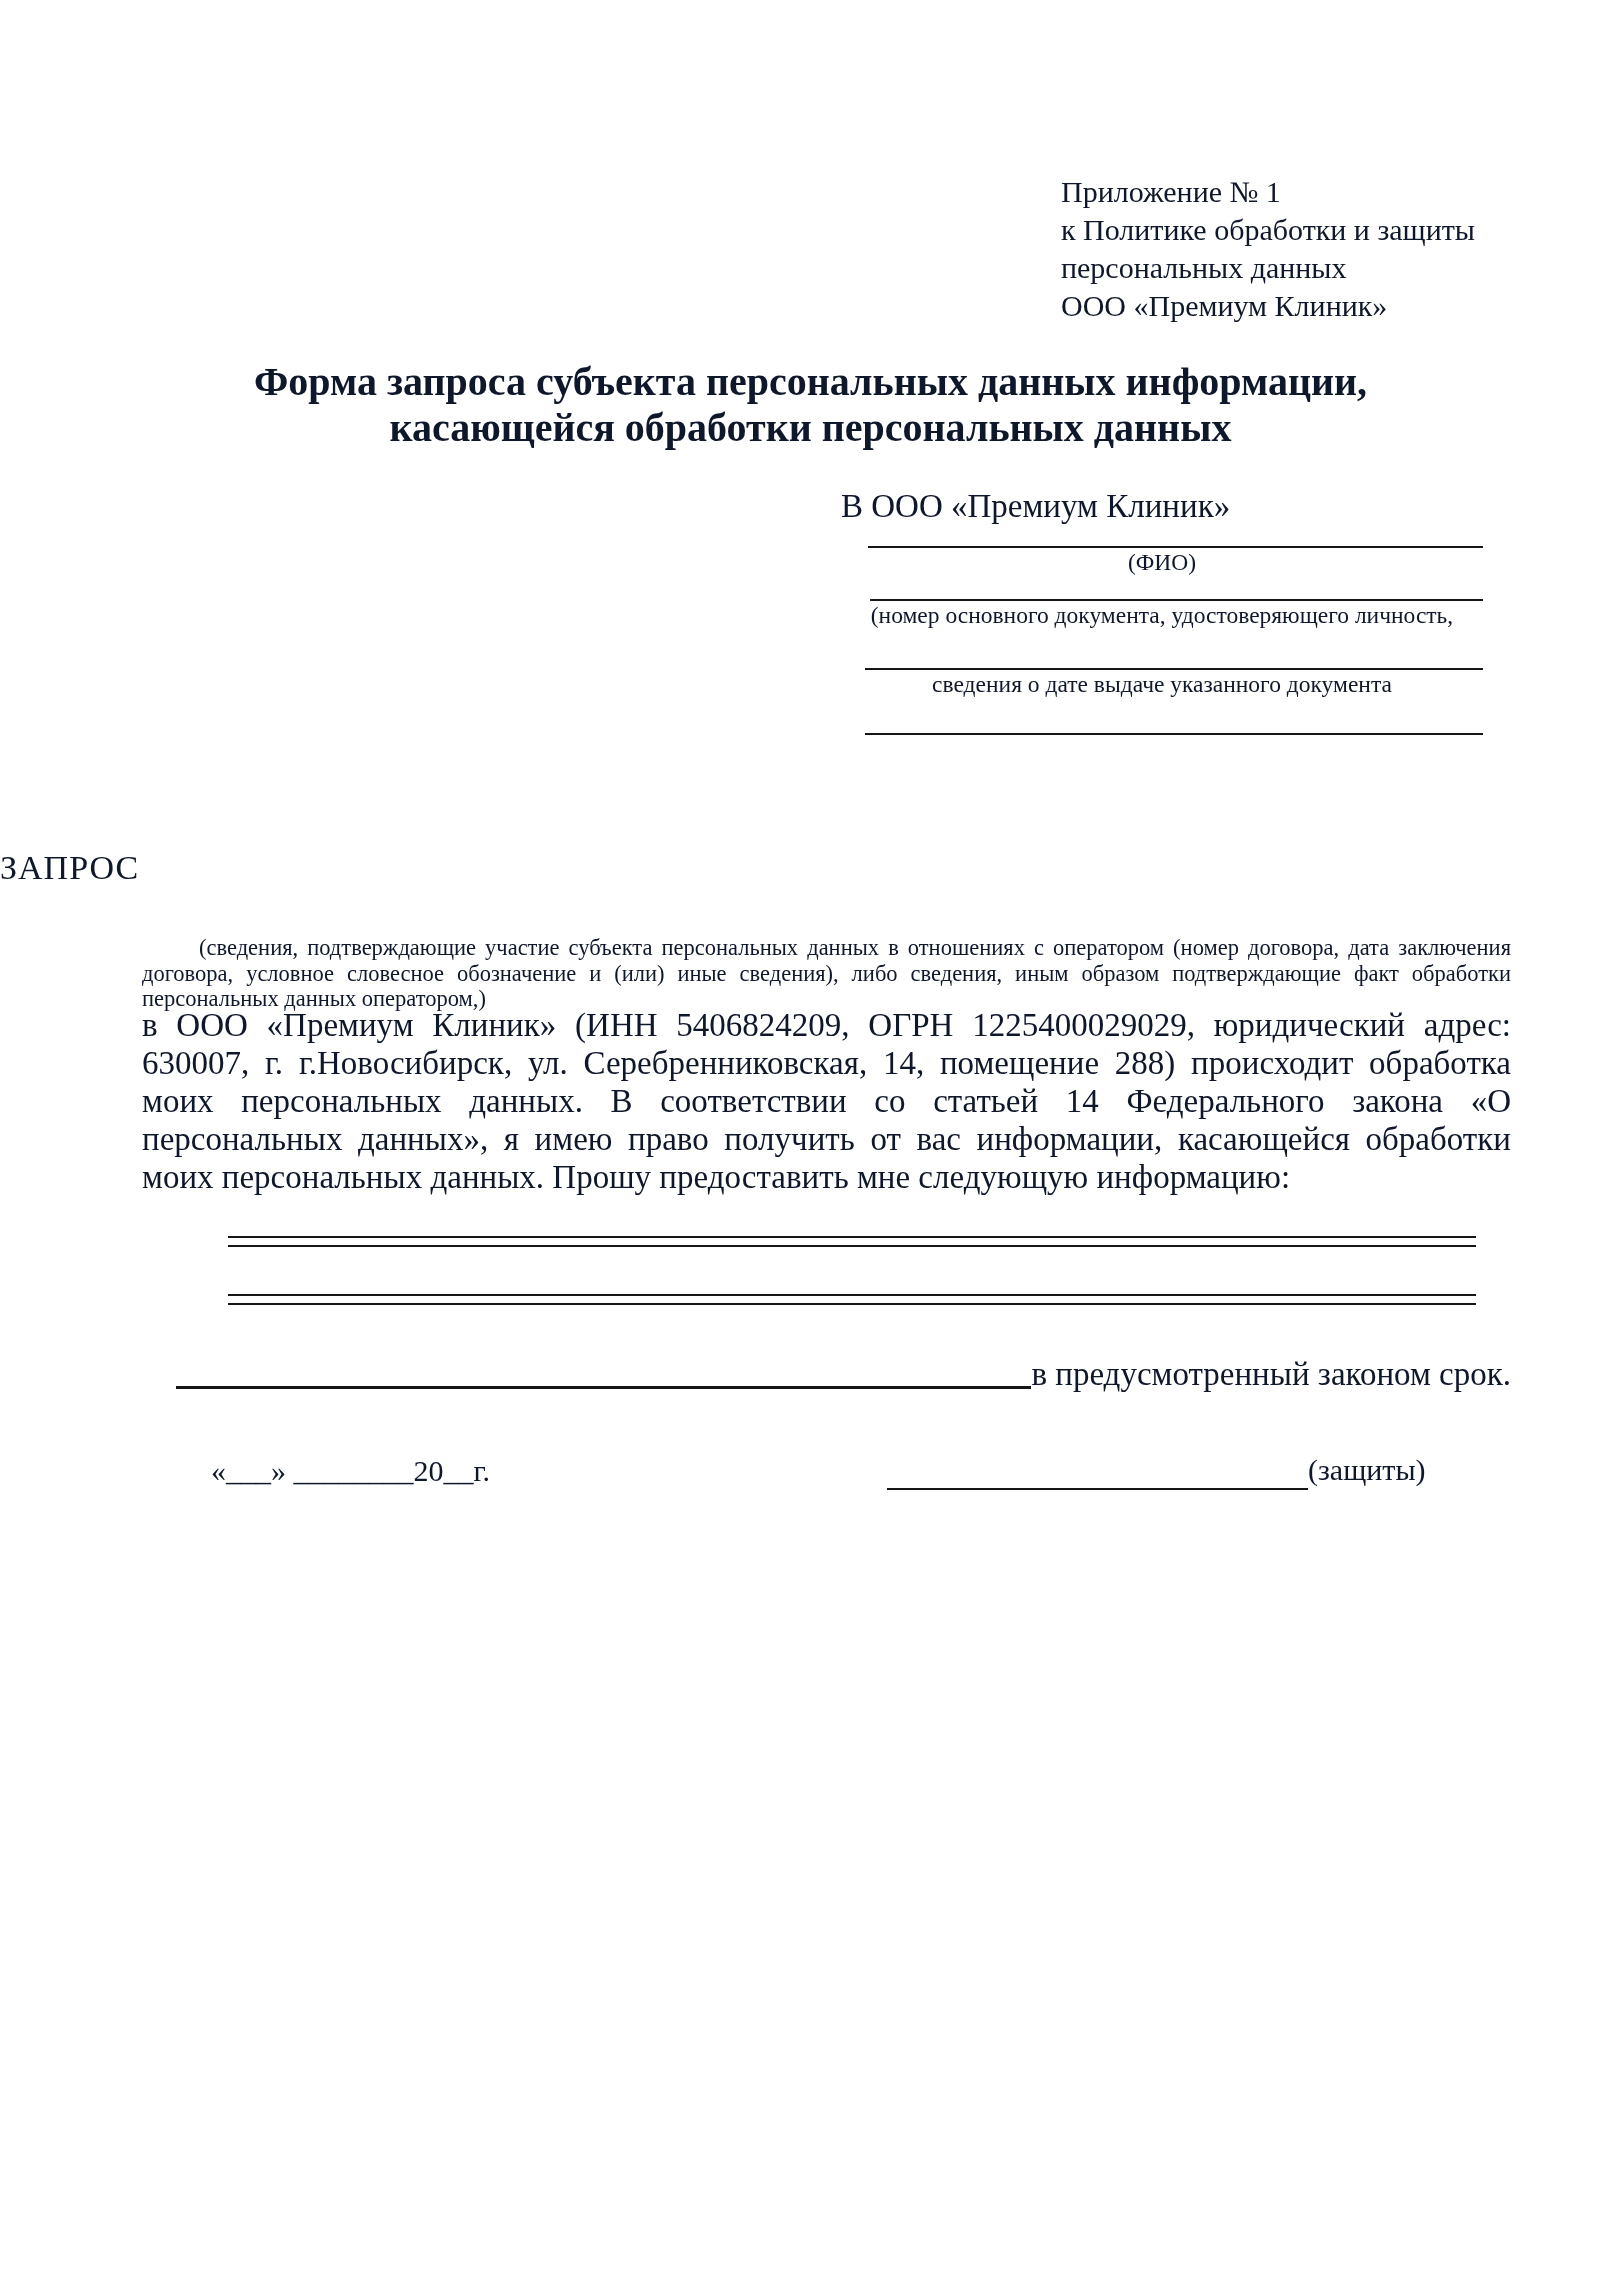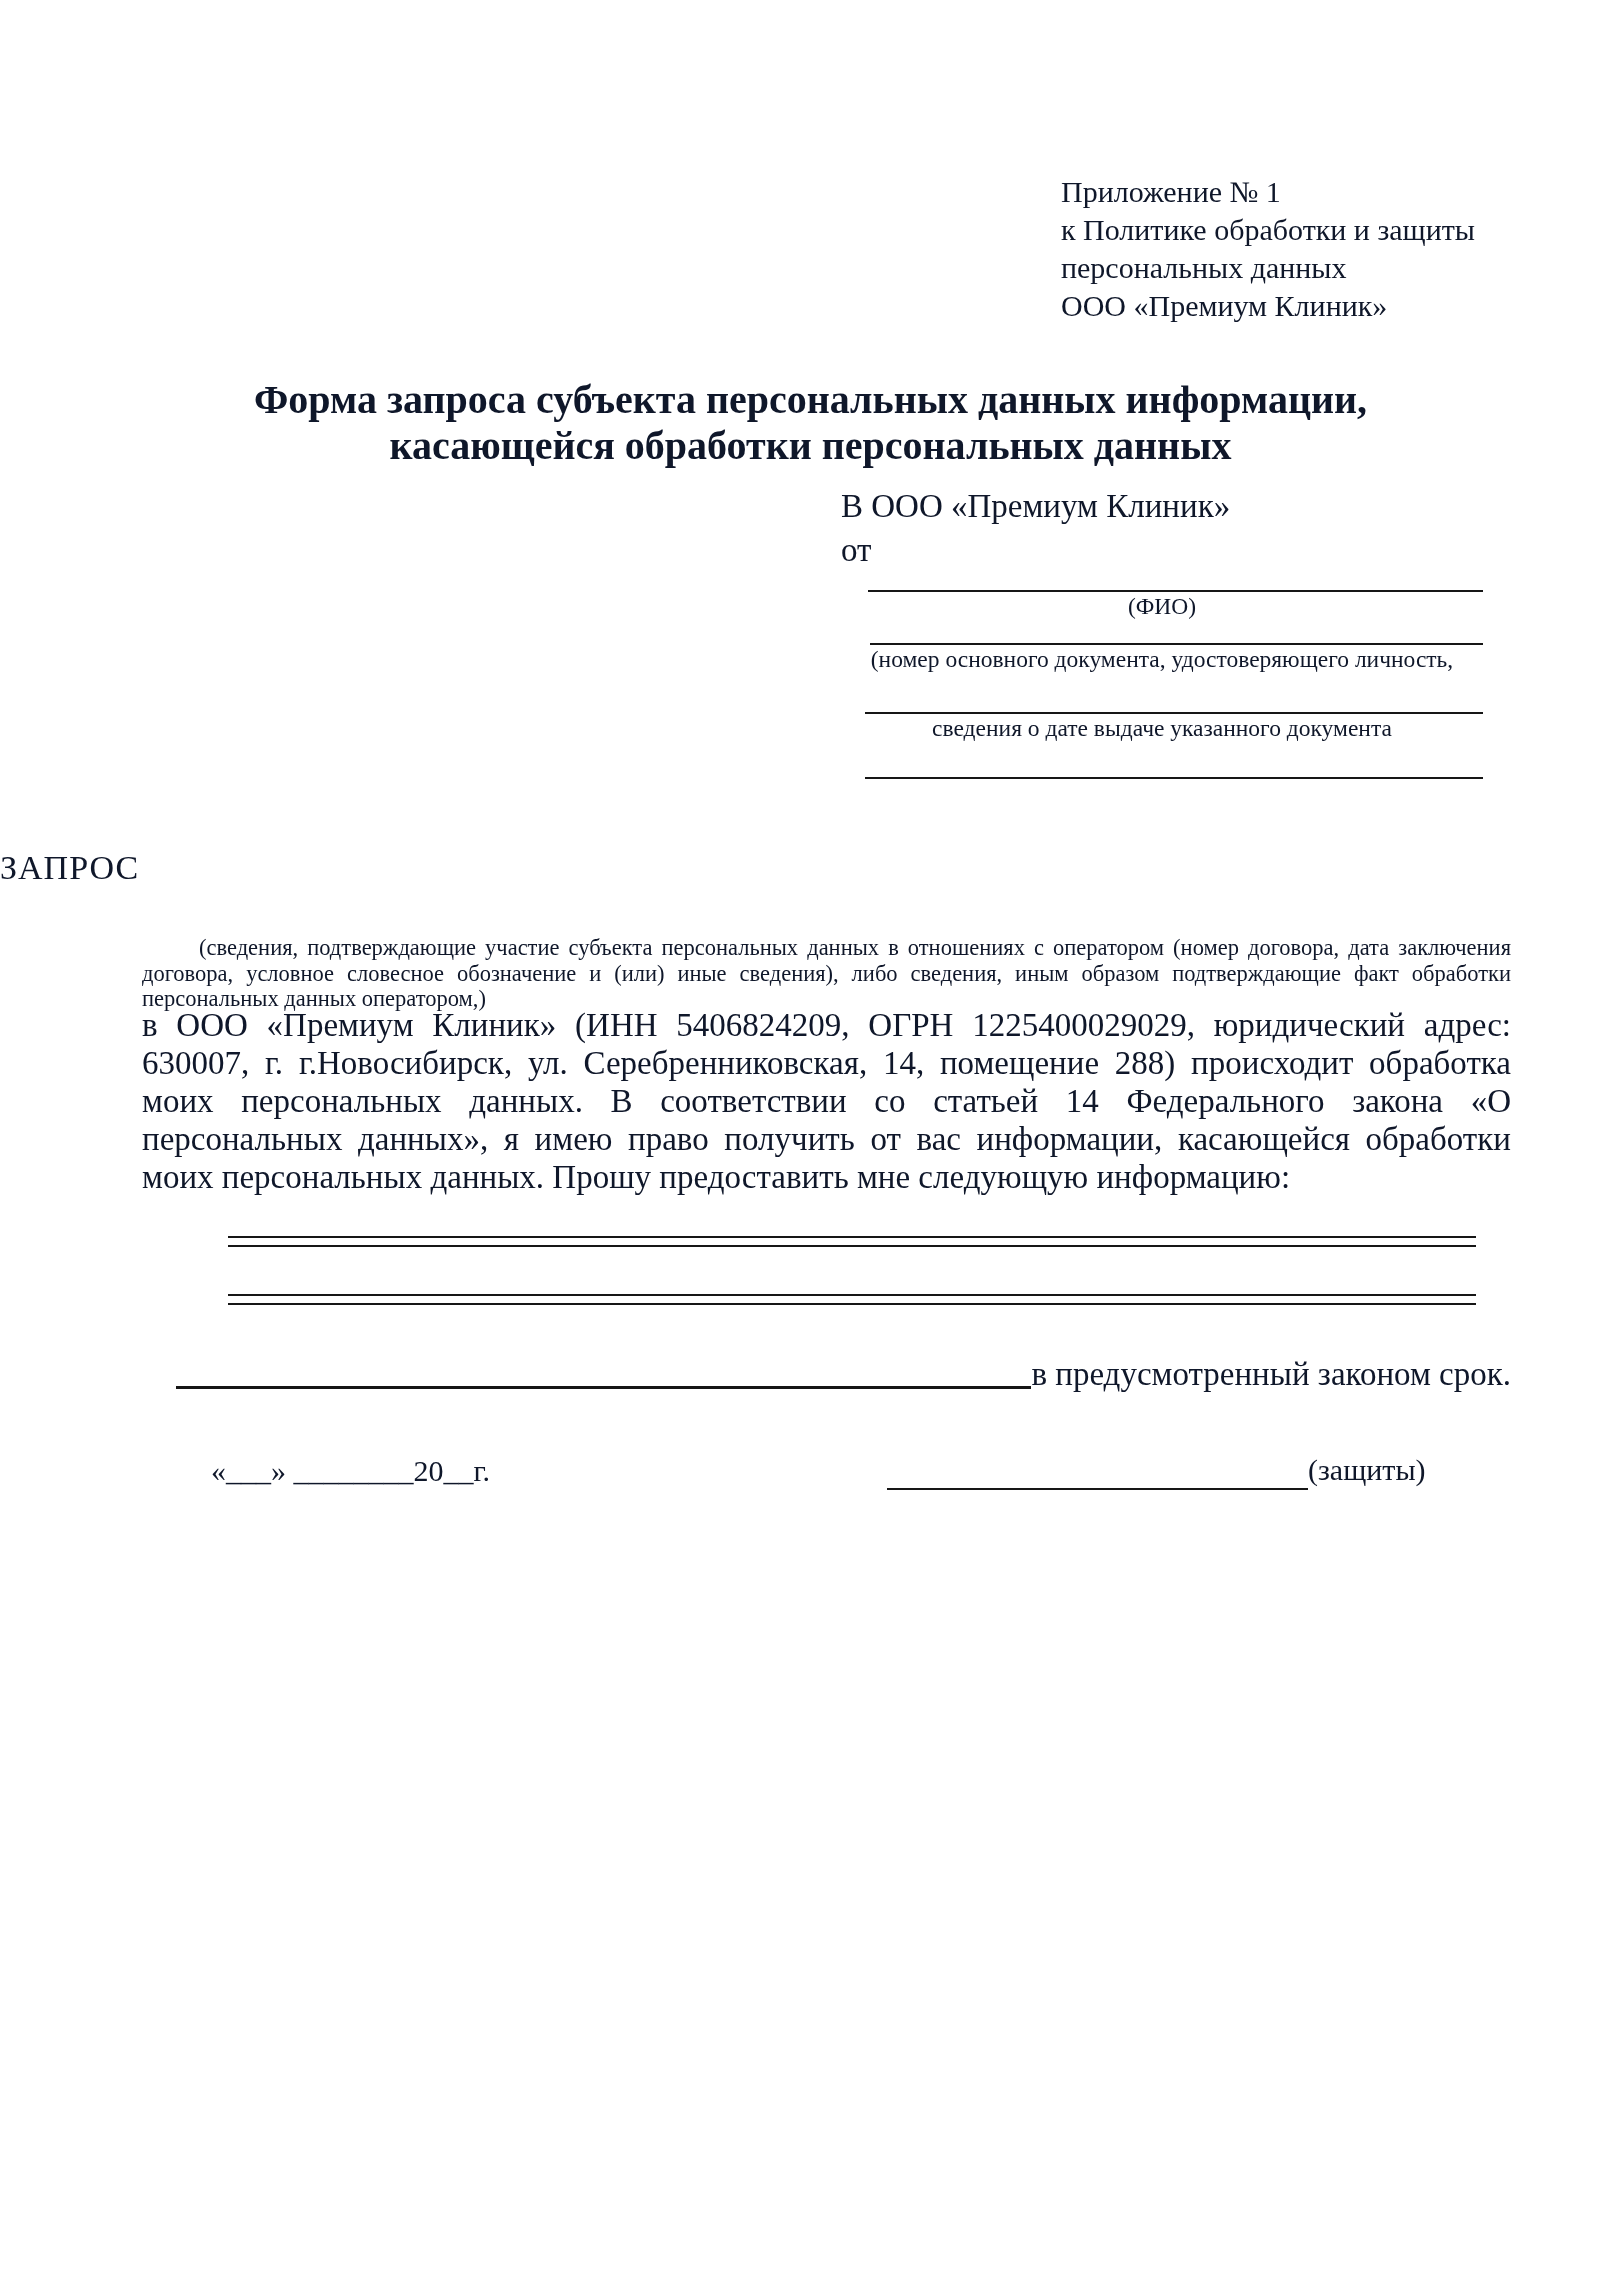--- a/index.html
+++ b/index.html
@@ -26,21 +26,21 @@
     width: 470px;
     font-size: 30px;
     line-height: 38px;
     white-space: nowrap;
   }
 
   
   .doc-title {
     left: 0;
     right: 0;
-    top: 377px;
+    top: 359px;
     text-align: center;
     font-weight: bold;
     font-size: 40px;
     line-height: 46px;
   }
 
   
   .addressee {
     left: 841px;
     top: 484px;
@@ -186,21 +186,20 @@
     <div>ООО «Премиум Клиник»</div>
   </div>
 
   <div class="abs doc-title">
     <div>Форма запроса субъекта персональных данных информации,</div>
     <div>касающейся обработки персональных данных</div>
   </div>
 
   <div class="abs addressee">
     <div>В ООО «Премиум Клиник»</div>
-    <div>от</div>
     <div class="wline"></div>
     <div class="cap">(ФИО)</div>
     <div class="wline l2"></div>
     <div class="cap">(номер основного документа, удостоверяющего личность,</div>
     <div class="wline l3"></div>
     <div class="cap">сведения о дате выдаче указанного документа</div>
     <div class="wline l4"></div>
   </div>
 
   <div class="abs zapros">ЗАПРОС</div>

